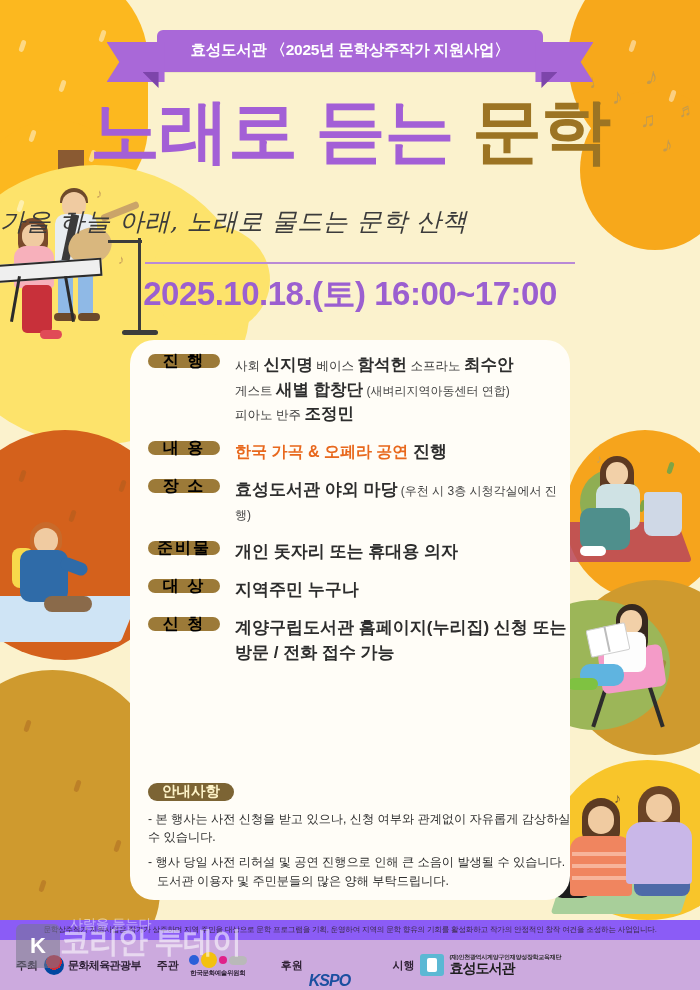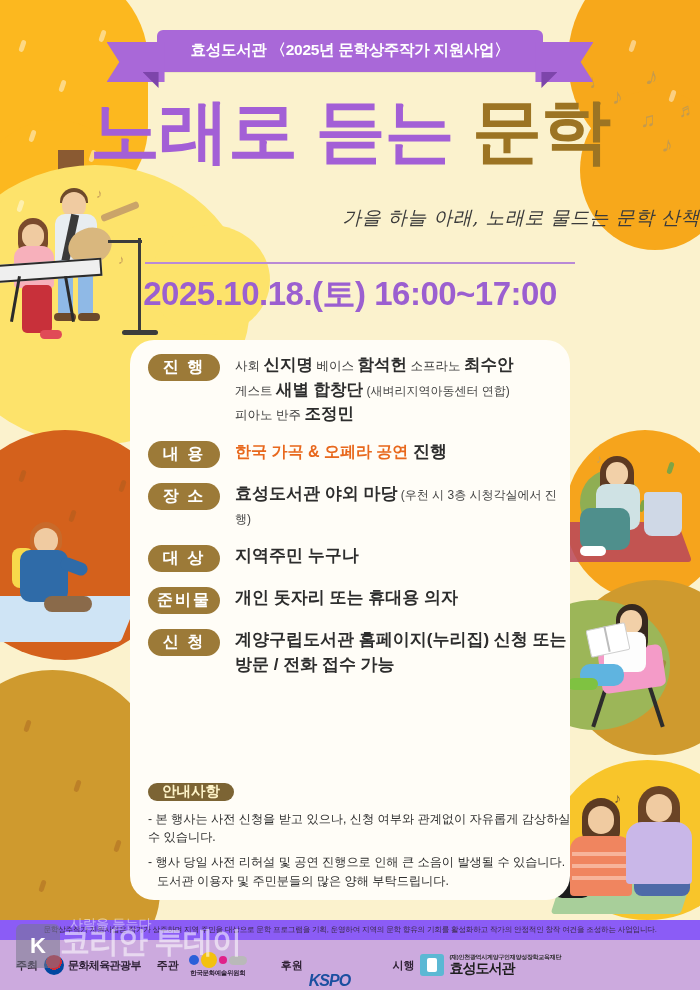--- a/index.html
+++ b/index.html
@@ -144,35 +144,35 @@
   .n3{left:646px;top:62px;font-size:25px;transform:rotate(12deg);}
   .n4{left:640px;top:108px;font-size:21px;}
   .n5{left:678px;top:100px;font-size:18px;transform:rotate(-10deg);}
   .n6{left:662px;top:132px;font-size:22px;transform:rotate(8deg);}
   .n7{left:96px;top:186px;font-size:13px;color:#c9a15a;}
   .n8{left:118px;top:252px;font-size:13px;color:#c9a15a;}
   .n9{left:596px;top:452px;font-size:12px;color:#c9a15a;}
   .n10{left:614px;top:790px;font-size:14px;color:#7a5a34;}
 
   
-  .subtitle{position:absolute;left:0;right:0;top:205px;z-index:3;text-align:right;
+  .subtitle{position:absolute;left:0;right:0;top:205px;z-index:3;text-align:left;
             font-family:"DejaVu Serif","Liberation Serif",serif;
-            font-size:19px;color:#3b3b3b;letter-spacing:.5px;font-style:italic;}
+            font-size:25px;color:#3b3b3b;letter-spacing:.5px;font-style:italic;}
   .divider{position:absolute;left:145px;top:262px;width:430px;height:2px;background:#b98ad6;z-index:3;}
   .date{position:absolute;left:0;right:0;top:272px;z-index:3;text-align:center;
         font-size:33px;font-weight:bold;color:#9b5fd0;letter-spacing:-.5px;}
 
   
   .card{position:absolute;left:130px;top:340px;width:440px;height:560px;
         background:#fffdf7;border-radius:24px;z-index:2;}
 
   .rows{position:absolute;left:148px;top:352px;width:420px;z-index:4;}
   .row{display:flex;align-items:flex-start;margin-bottom:13px;}
-  .pill{flex:0 0 auto;width:72px;height:27px;border-radius:14px;background:#9c7a38;
-        color:#ffffff;font-size:16px;font-weight:bold;display:flex;align-items:center;
+  .pill{flex:0 0 auto;width:72px;height:14px;border-radius:14px;background:#9c7a38;
+        color:#000000;font-size:16px;font-weight:bold;display:flex;align-items:center;
         justify-content:center;letter-spacing:2px;margin-top:2px;}
   .rc{margin-left:15px;font-size:16px;color:#2d2d2d;line-height:1.48;}
   .rc .lbl{font-size:12.5px;color:#3a3a3a;}
   .rc .nm{font-weight:bold;font-size:16.5px;}
   .rc .small{font-size:12px;color:#444;}
   .rc .hl{color:#e8681d;font-weight:bold;}
   .rc .big{font-weight:bold;font-size:17px;}
   .rc .phone{font-size:20px;letter-spacing:-.5px;color:#2b2b2b;}
 
   
@@ -393,29 +393,29 @@
           <div><span class="hl">한국 가곡 &amp; 오페라 공연</span><span class="big"> 진행</span></div>
         </div>
       </div>
       <div class="row">
         <div class="pill">장 소</div>
         <div class="rc">
           <div><span class="big">효성도서관 야외 마당</span><span class="small"> (우천 시 3층 시청각실에서 진행)</span></div>
         </div>
       </div>
       <div class="row">
+        <div class="pill">준비물</div>
+        <div class="rc">
+          <div><span class="big">개인 돗자리 또는 휴대용 의자</span></div>
+        </div>
+      </div>
+      <div class="row">
         <div class="pill">대 상</div>
         <div class="rc">
           <div><span class="big">지역주민 누구나</span></div>
-        </div>
-      </div>
-      <div class="row">
-        <div class="pill">준비물</div>
-        <div class="rc">
-          <div><span class="big">개인 돗자리 또는 휴대용 의자</span></div>
         </div>
       </div>
       <div class="row">
         <div class="pill">신 청</div>
         <div class="rc">
           <div><span class="big">계양구립도서관 홈페이지(누리집) 신청 또는</span></div>
           <div><span class="big">방문 / 전화 접수 가능</span></div>
         </div>
       </div>
     </div>

